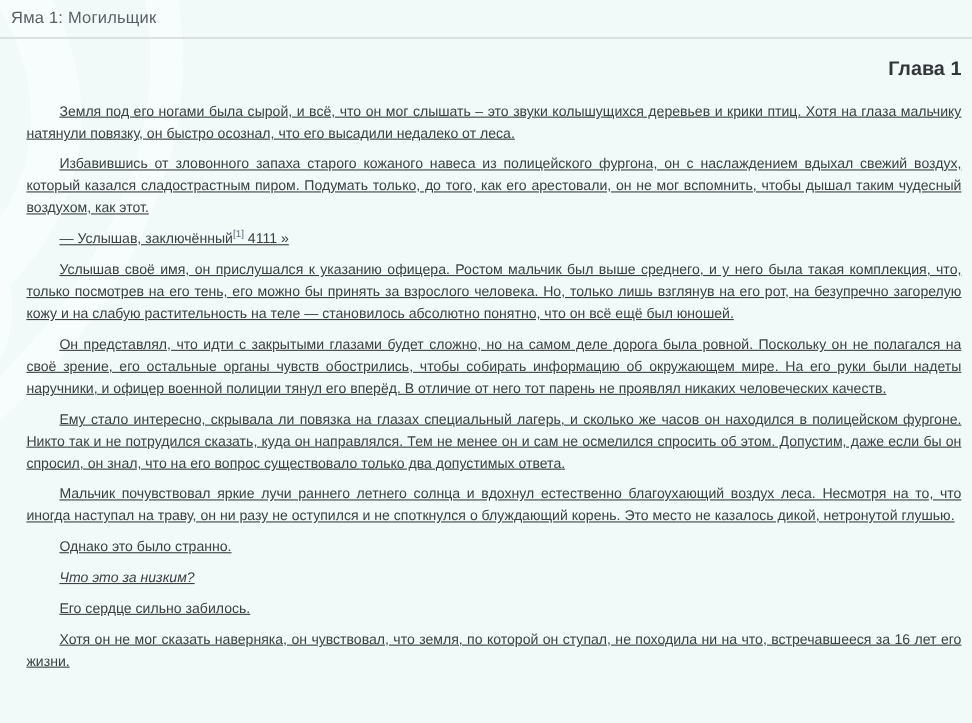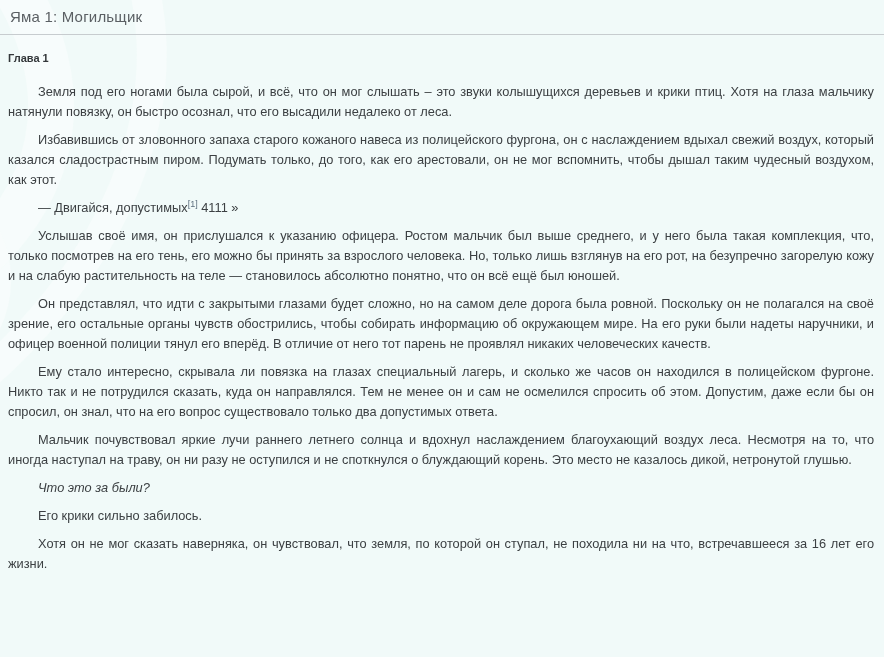--- a/index.html
+++ b/index.html
@@ -27,34 +27,35 @@
     font-weight: 400;
     letter-spacing: .2px;
     padding-left: 2px;
   }
   .title-divider {
     border: none;
     border-top: 1px solid #c7cccf;
     margin: 9px -10px 0 -8px;
   }
   .chapter-heading {
-    text-align: left;
-    font-size: 11px;
+    text-align: right;
+    font-size: 18px;
     font-weight: bold;
     color: #33373a;
     margin: 17px 0 18px 0;
   }
   .chapter-body { color: #3c4043; }
   .para {
     font-size: 12.8px;
     line-height: 20px;
     text-align: justify;
     text-indent: 30px;
-    margin: 0 0 8px 0;
+    margin: 0 0 8px 16px;
     color: #3c4043;
+    text-decoration: underline;
   }
   .para.italic { font-style: italic; }
   .fnref {
     font-size: 9px;
     color: #5d6e7d;
     vertical-align: super;
     line-height: 0;
     cursor: pointer;
   }
 </style>
@@ -69,22 +70,23 @@
   </g>
 </svg>
 
 <div class="page">
   <h1 class="page-title">Яма 1: Могильщик</h1>
   <hr class="title-divider">
   <h2 class="chapter-heading">Глава 1</h2>
   <article class="chapter-body">
       <p class="para">Земля под его ногами была сырой, и всё, что он мог слышать – это звуки колышущихся деревьев и крики птиц. Хотя на глаза мальчику натянули повязку, он быстро осознал, что его высадили недалеко от леса.</p>
       <p class="para">Избавившись от зловонного запаха старого кожаного навеса из полицейского фургона, он с наслаждением вдыхал свежий воздух, который казался сладострастным пиром. Подумать только, до того, как его арестовали, он не мог вспомнить, чтобы дышал таким чудесный воздухом, как этот.</p>
-      <p class="para"><span>— Двигайся, допустимых</span><sup class="fnref">[1]</sup><span> 4111 »</span></p>
+      <p class="para"><span>— Услышав, заключённый</span><sup class="fnref">[1]</sup><span> 4111 »</span></p>
       <p class="para">Услышав своё имя, он прислушался к указанию офицера. Ростом мальчик был выше среднего, и у него была такая комплекция, что, только посмотрев на его тень, его можно бы принять за взрослого человека. Но, только лишь взглянув на его рот, на безупречно загорелую кожу и на слабую растительность на теле — становилось абсолютно понятно, что он всё ещё был юношей.</p>
       <p class="para">Он представлял, что идти с закрытыми глазами будет сложно, но на самом деле дорога была ровной. Поскольку он не полагался на своё зрение, его остальные органы чувств обострились, чтобы собирать информацию об окружающем мире. На его руки были надеты наручники, и офицер военной полиции тянул его вперёд. В отличие от него тот парень не проявлял никаких человеческих качеств.</p>
       <p class="para">Ему стало интересно, скрывала ли повязка на глазах специальный лагерь, и сколько же часов он находился в полицейском фургоне. Никто так и не потрудился сказать, куда он направлялся. Тем не менее он и сам не осмелился спросить об этом. Допустим, даже если бы он спросил, он знал, что на его вопрос существовало только два допустимых ответа.</p>
-      <p class="para">Мальчик почувствовал яркие лучи раннего летнего солнца и вдохнул наслаждением благоухающий воздух леса. Несмотря на то, что иногда наступал на траву, он ни разу не оступился и не споткнулся о блуждающий корень. Это место не казалось дикой, нетронутой глушью.</p>
-      <p class="para italic">Что это за были?</p>
-      <p class="para">Его крики сильно забилось.</p>
+      <p class="para">Мальчик почувствовал яркие лучи раннего летнего солнца и вдохнул естественно благоухающий воздух леса. Несмотря на то, что иногда наступал на траву, он ни разу не оступился и не споткнулся о блуждающий корень. Это место не казалось дикой, нетронутой глушью.</p>
+      <p class="para">Однако это было странно.</p>
+      <p class="para italic">Что это за низким?</p>
+      <p class="para">Его сердце сильно забилось.</p>
       <p class="para">Хотя он не мог сказать наверняка, он чувствовал, что земля, по которой он ступал, не походила ни на что, встречавшееся за 16 лет его жизни.</p>
     </article>
 </div>
 
 </body></html>

